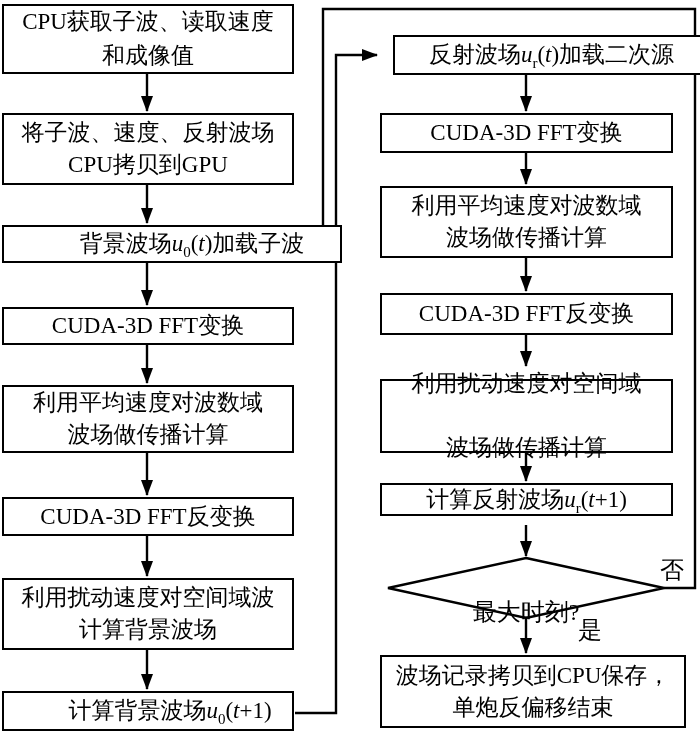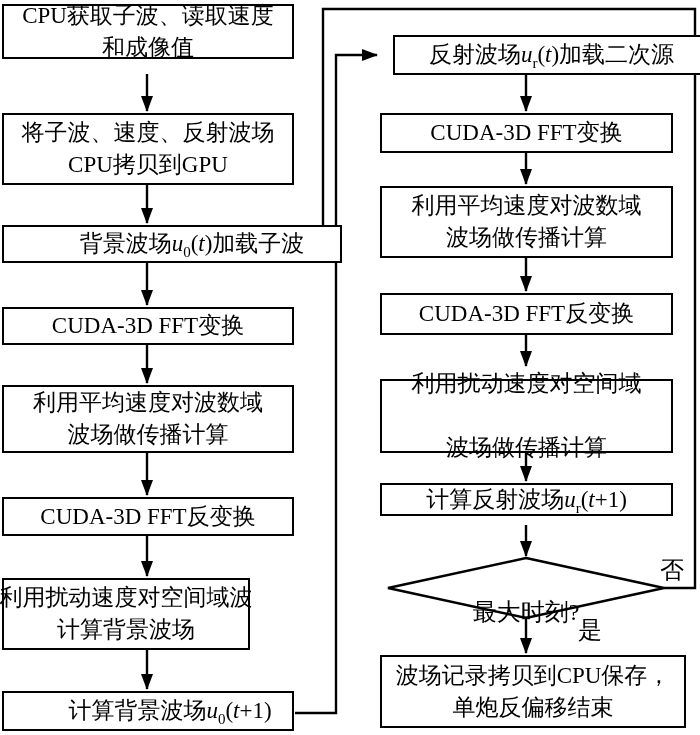--- a/index.html
+++ b/index.html
@@ -54,42 +54,42 @@
       <line x1="526" y1="618" x2="526" y2="653" marker-end="url(#arr)"></line>
 
       <path d="M664,588 L695,588 L695,9 L323,9 L323,243 L299,243" marker-end="url(#arr)"></path>
 
       <path d="M295,713 L336,713 L336,55 L377,55" marker-end="url(#arr)"></path>
 
       <polygon points="526,558 664,588 526,618 388,588" fill="#ffffff"></polygon>
     </g>
   </svg>
 
-  <div class="box" style="left:2px;top:4px;width:292px;height:55px;">
+  <div class="box" style="left:2px;top:4px;width:292px;height:70px;justify-content:space-between;">
     <div>CPU获取子波、读取速度</div>
     <div>和成像值</div>
   </div>
   <div class="box" style="left:2px;top:113px;width:292px;height:72px;">
     <div>将子波、速度、反射波场</div>
     <div>CPU拷贝到GPU</div>
   </div>
   <div class="box" style="left:2px;top:225px;width:340px;height:38px;padding-left:40px;">
     <div><span>背景波场</span><span class="seg-i">u</span><span class="seg-sub">0</span><span>(</span><span class="seg-i">t</span><span>)加载子波</span></div>
   </div>
   <div class="box" style="left:2px;top:307px;width:292px;height:38px;">
     <div>CUDA-3D FFT变换</div>
   </div>
   <div class="box" style="left:2px;top:385px;width:292px;height:68px;">
     <div>利用平均速度对波数域</div>
     <div>波场做传播计算</div>
   </div>
   <div class="box" style="left:2px;top:497px;width:292px;height:39px;">
     <div>CUDA-3D FFT反变换</div>
   </div>
-  <div class="box" style="left:2px;top:578px;width:248px;height:72px;">
+  <div class="box" style="left:2px;top:578px;width:292px;height:72px;">
     <div>利用扰动速度对空间域波</div>
     <div>计算背景波场</div>
   </div>
   <div class="box" style="left:2px;top:691px;width:292px;height:40px;padding-left:44px;">
     <div><span>计算背景波场</span><span class="seg-i">u</span><span class="seg-sub">0</span><span>(</span><span class="seg-i">t</span><span>+1)</span></div>
   </div>
 
   <div class="box" style="left:393px;top:35px;width:317px;height:40px;">
     <div><span>反射波场</span><span class="seg-i">u</span><span class="seg-sub">r</span><span>(</span><span class="seg-i">t</span><span>)加载二次源</span></div>
   </div>

